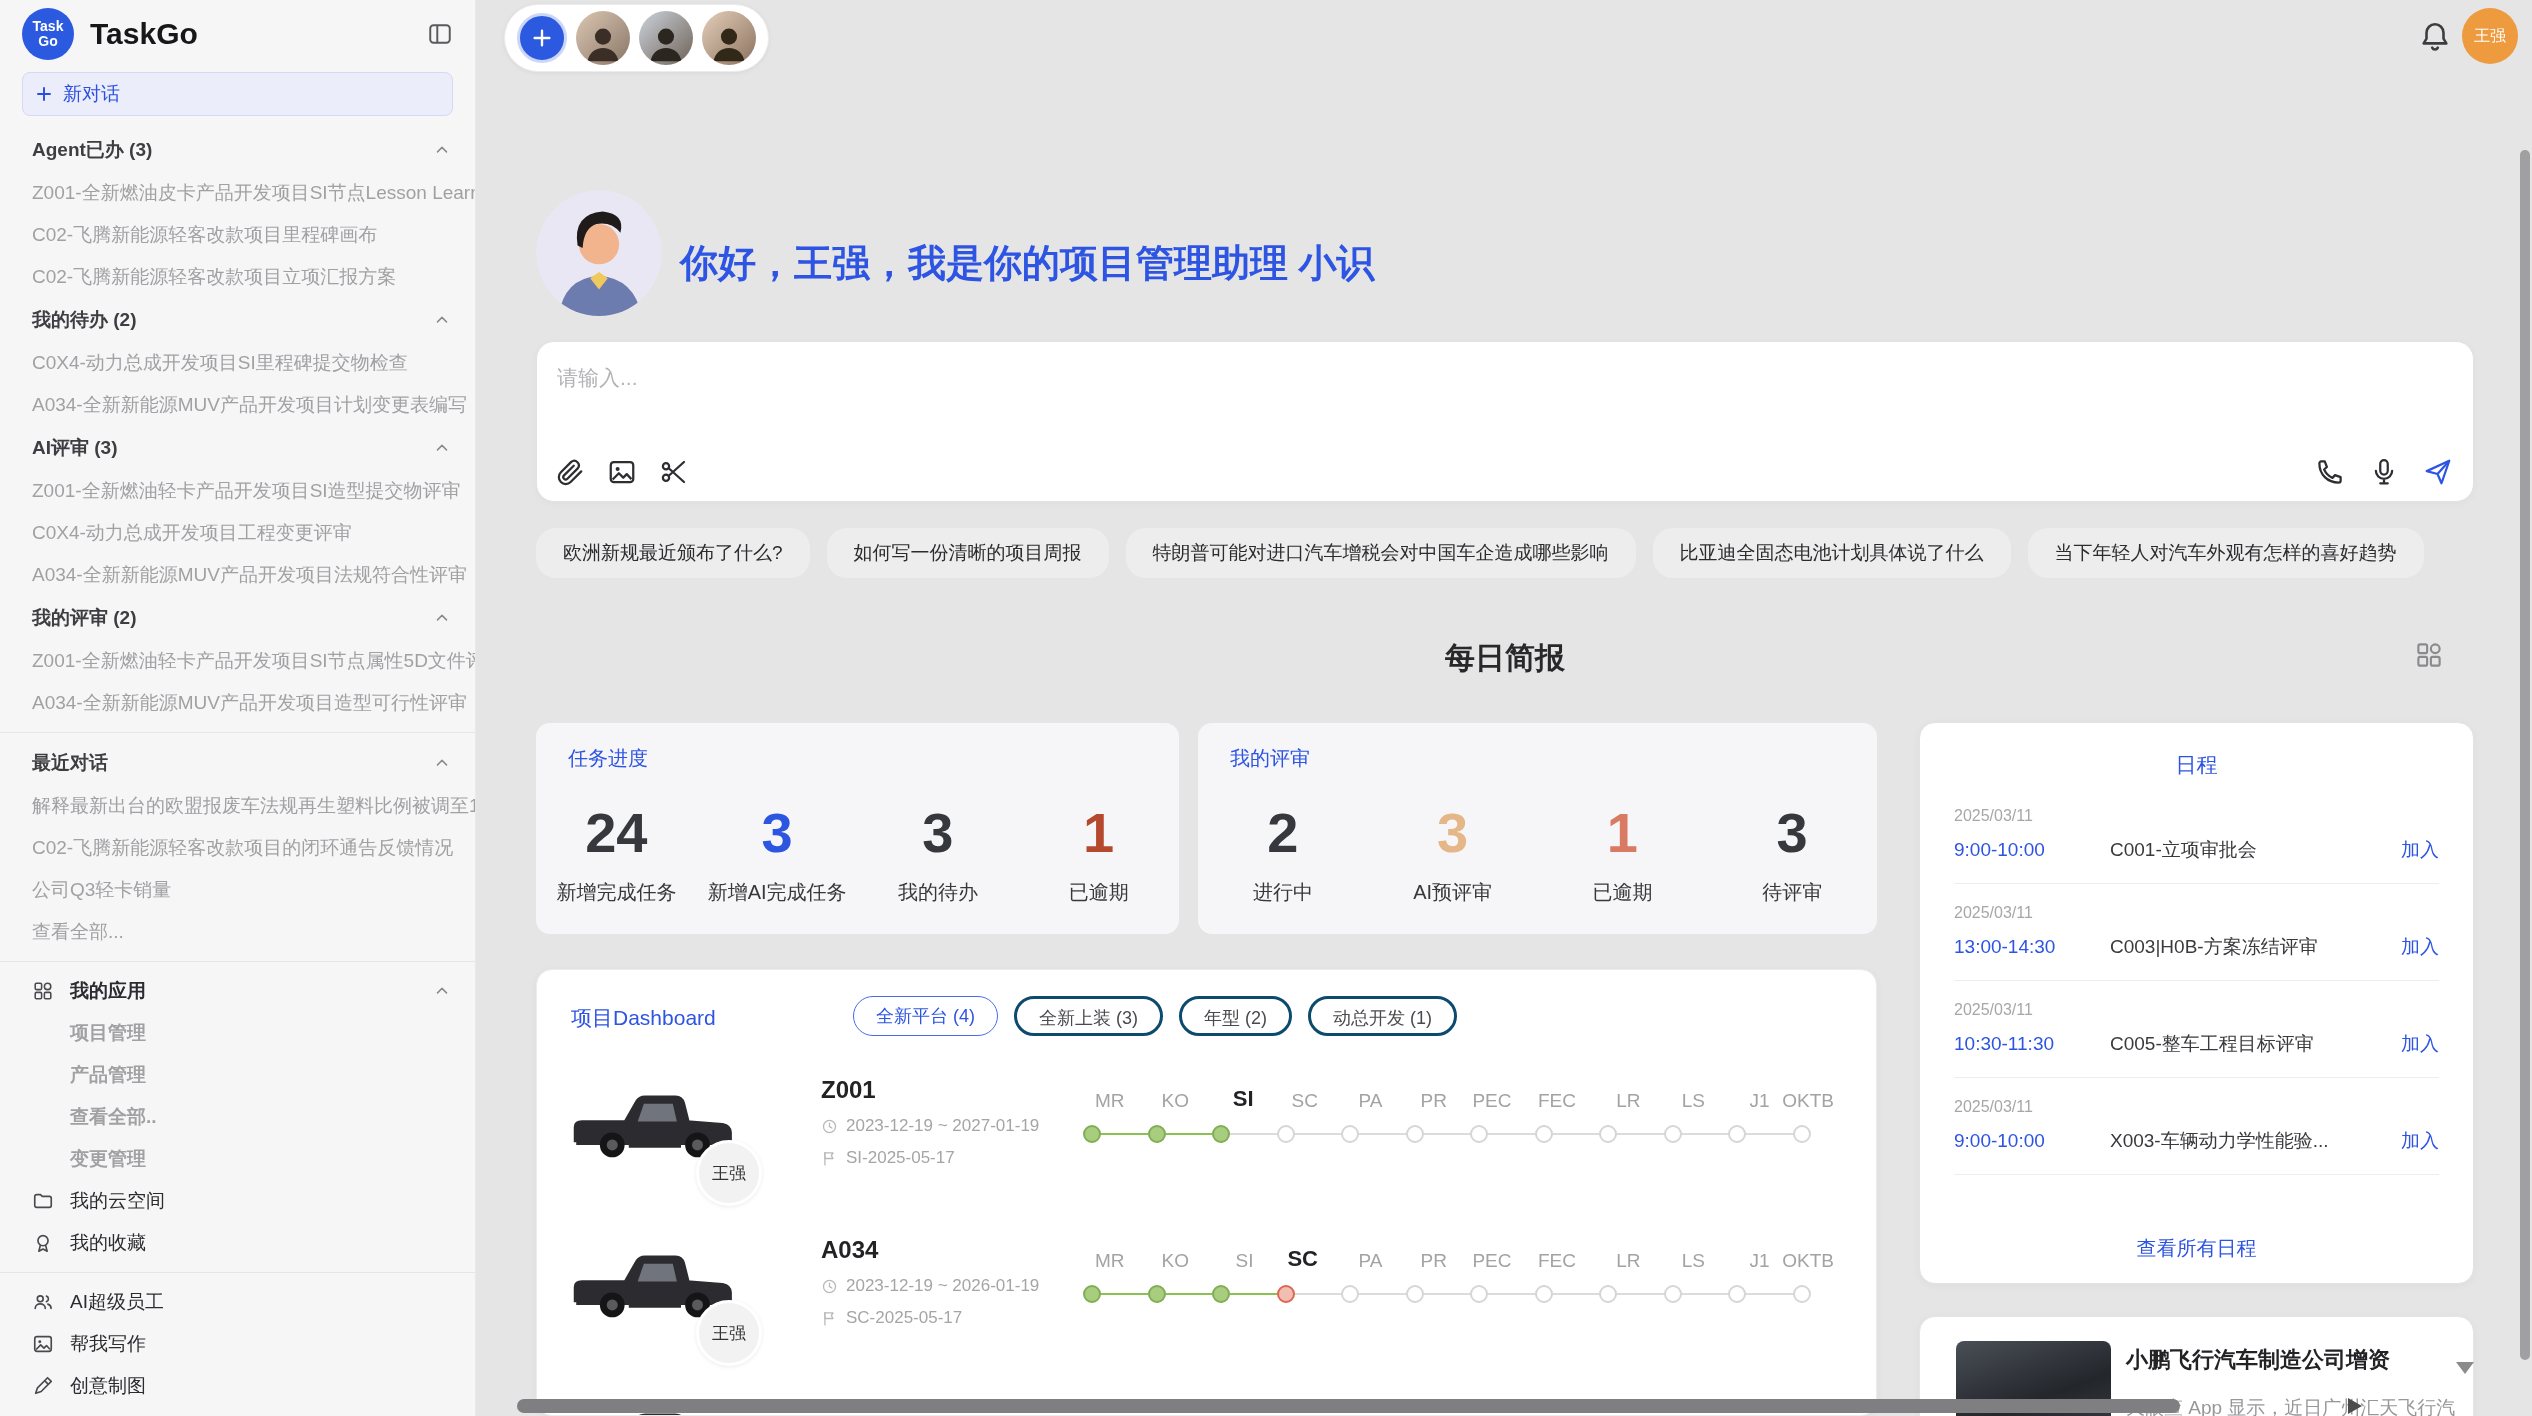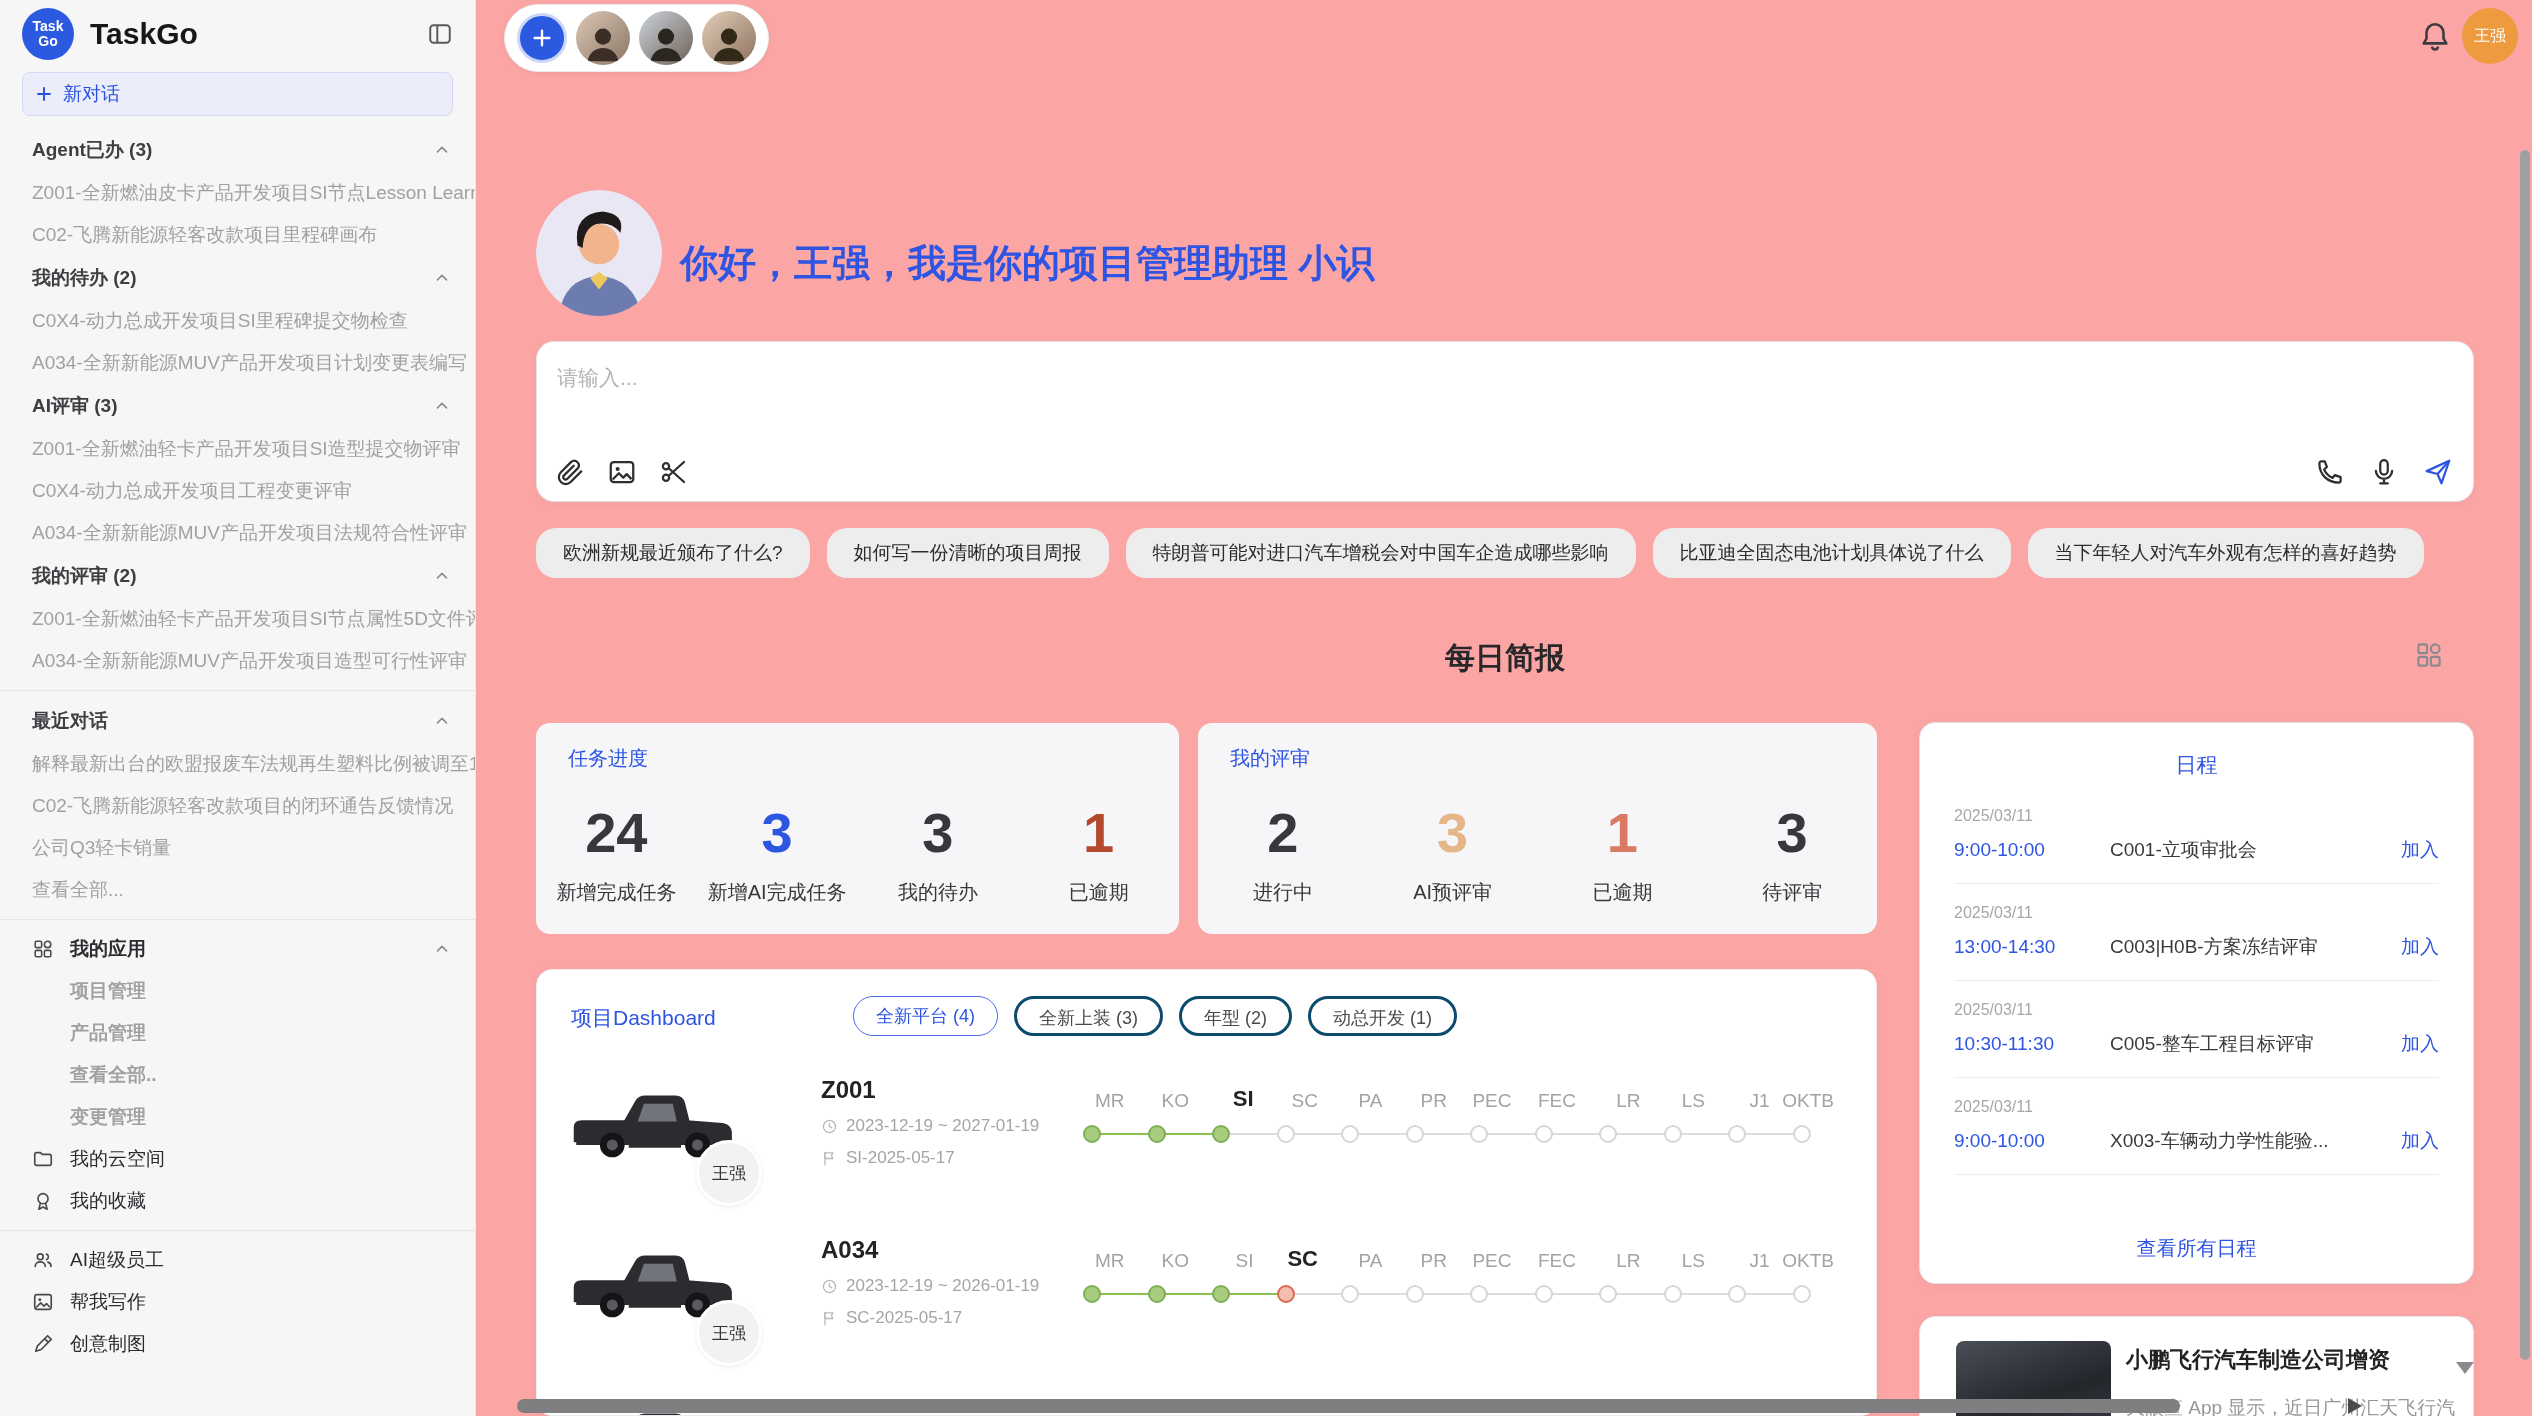--- a/index.html
+++ b/index.html
@@ -1,17 +1,17 @@
 <!DOCTYPE html>
 <html><head>
 <meta charset="utf-8">
 <style>
   * { box-sizing: border-box; }
   body { margin:0; font-family:"Liberation Sans","DejaVu Sans",sans-serif; background:#fff; }
-  #app { position:relative; width:2532px; height:1416px; overflow:hidden; background:#fca5a5; }
+  #app { position:relative; width:2532px; height:1416px; overflow:hidden; background:#e5e5e5; }
 
   
   #sidebar { position:absolute; left:0; top:0; width:476px; height:1416px; background:#f6f6f7; border-right:1px solid #e9e9eb; overflow:hidden; }
   .side-head { display:flex; align-items:center; height:68px; padding:0 22px; }
   .logo { width:52px; height:52px; border-radius:50%; background:#2b59e0; color:#fff; display:flex; flex-direction:column; align-items:center; justify-content:center; font-size:14px; line-height:15px; font-weight:600; }
   .app-title { margin-left:16px; font-size:30px; font-weight:700; color:#17171a; flex:1; }
   .panel-ic { width:26px; height:26px; color:#5a5a5e; }
   .new-chat { margin:4px 22px 12px; height:44px; background:#ebedfb; border:1px solid #d5d9f4; border-radius:8px; display:flex; align-items:center; padding:0 12px; color:#2b50e0; font-size:19px; cursor:pointer; }
   .new-chat .ic { width:18px; height:18px; margin-right:10px; color:#2b50e0; }
   .side-hrow { display:flex; align-items:center; height:44px; padding:0 24px 0 32px; }
@@ -234,20 +234,21 @@
     </div>
     <nav id="side-sections">
         <div class="side-hrow">
           <span class="side-htxt">Agent已办 (3)</span>
           <svg class="ic chev">
             <use href="#i-chev"></use>
           </svg>
         </div>
         <div class="side-item">Z001-全新燃油皮卡产品开发项目SI节点Lesson Learn报告</div>
         <div class="side-item">C02-飞腾新能源轻客改款项目里程碑画布</div>
+        <div class="side-item">C02-飞腾新能源轻客改款项目立项汇报方案</div>
         <div class="side-hrow">
           <span class="side-htxt">我的待办 (2)</span>
           <svg class="ic chev">
             <use href="#i-chev"></use>
           </svg>
         </div>
         <div class="side-item">C0X4-动力总成开发项目SI里程碑提交物检查</div>
         <div class="side-item">A034-全新新能源MUV产品开发项目计划变更表编写</div>
         <div class="side-hrow">
           <span class="side-htxt">AI评审 (3)</span>

